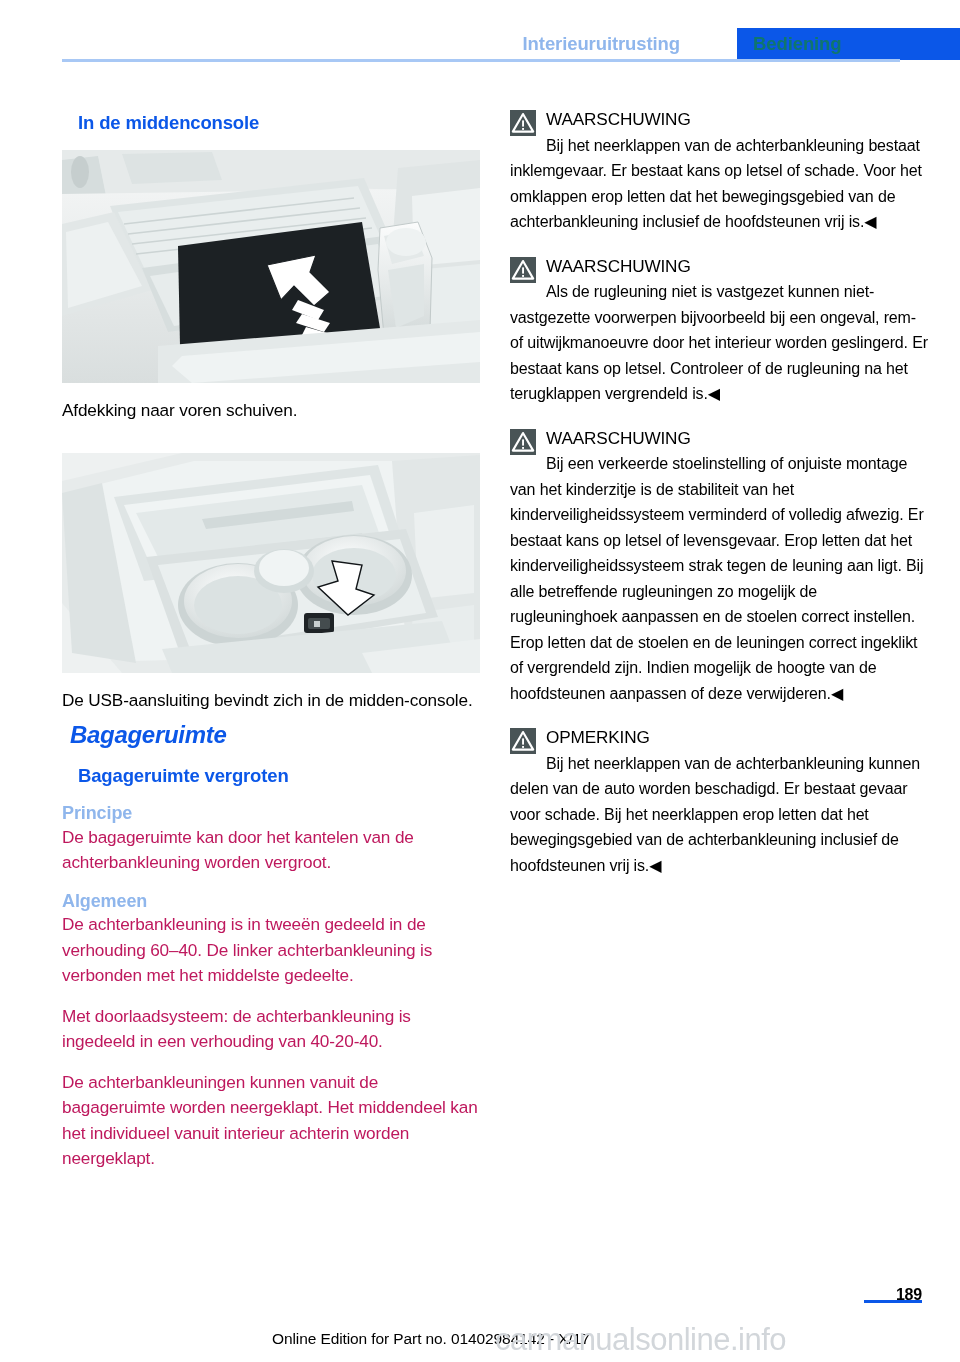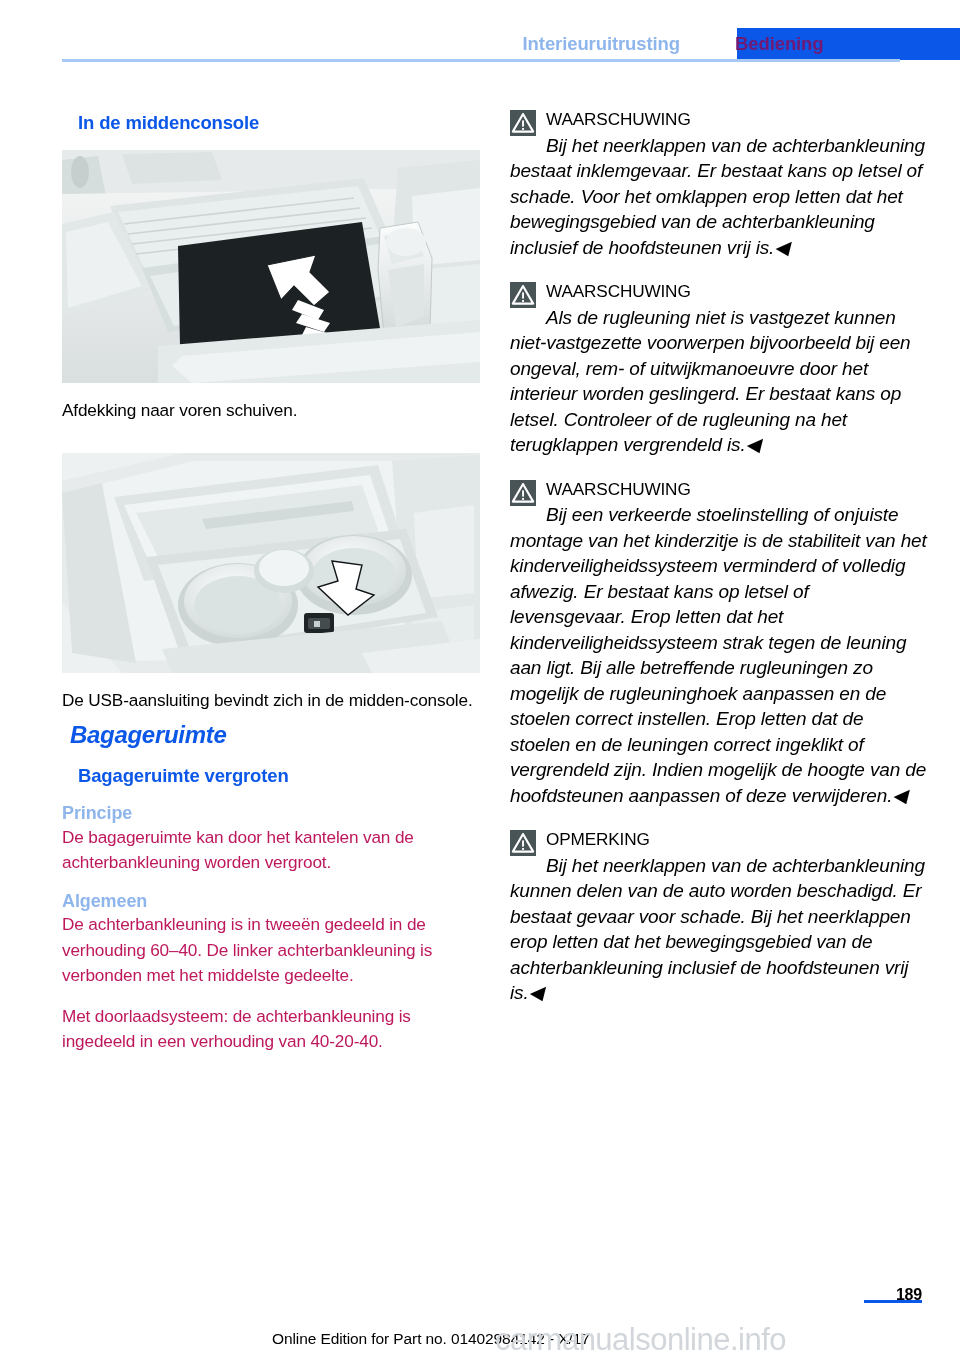--- a/index.html
+++ b/index.html
@@ -40,22 +40,22 @@
     font-size: 18.5px;
     font-weight: bold;
     letter-spacing: -0.1px;
     white-space: nowrap;
   }
   .hdr-crumb.sec {
     right: 243px;
     color: #8fb6ec;
   }
   .hdr-crumb.cur {
-    left: 735px;
-    color: #701a75;
+    left: 753px;
+    color: #0f766e;
   }
 
   
   .col {
     position: absolute;
     top: 96px;
     width: 418px;
   }
   .col-left  { left: 62px; }
   .col-right { left: 510px; }
@@ -133,25 +133,24 @@
   }
   .warn-icon svg { display: block; }
   .warn-title {
     margin: 0 0 0 36px;
     font-size: 17.2px;
     line-height: 25.5px;
     letter-spacing: -0.15px;
   }
   .warn-body {
     margin: 0;
-    font-size: 19px;
+    font-size: 16px;
     line-height: 25.5px;
     letter-spacing: -0.15px;
     text-indent: 36px;
-    font-style: italic;
   }
 
   
   .footer-rule {
     position: absolute;
     left: 864px; top: 1300px;
     width: 58px; height: 3px;
     background: #0b57e8;
   }
   .pageno {
@@ -320,20 +319,21 @@
   <h1 class="h-big sp-h1">Bagageruimte</h1>
 
   <h2 class="h-sec sp-h2">Bagageruimte vergroten</h2>
 
   <h3 class="h-sub sp-h3">Principe</h3>
   <p class="body">De bagageruimte kan door het kantelen van de achterbankleuning worden vergroot.</p>
 
   <h3 class="h-sub sp-h3b">Algemeen</h3>
   <p class="body">De achterbankleuning is in tweeën gedeeld in de verhouding 60–40. De linker achterbankleuning is verbonden met het middelste gedeelte.</p>
   <p class="body">Met doorlaadsysteem: de achterbankleuning is ingedeeld in een verhouding van 40-20-40.</p>
+  <p class="body tight">De achterbankleuningen kunnen vanuit de bagageruimte worden neergeklapt. Het middendeel kan het individueel vanuit interieur achterin worden neergeklapt.</p>
 </div>
 
 <div class="col col-right">
 
 
   <div class="warn">
     <span class="warn-icon">
       <svg width="26" height="26" viewBox="0 0 26 26">
         <path d="M13 4 L23.2 21.6 L2.8 21.6 Z" fill="none" stroke="#ffffff" stroke-width="2.1" stroke-linejoin="round"></path>
         <rect x="12.1" y="10.4" width="1.9" height="6.2" fill="#ffffff"></rect>

